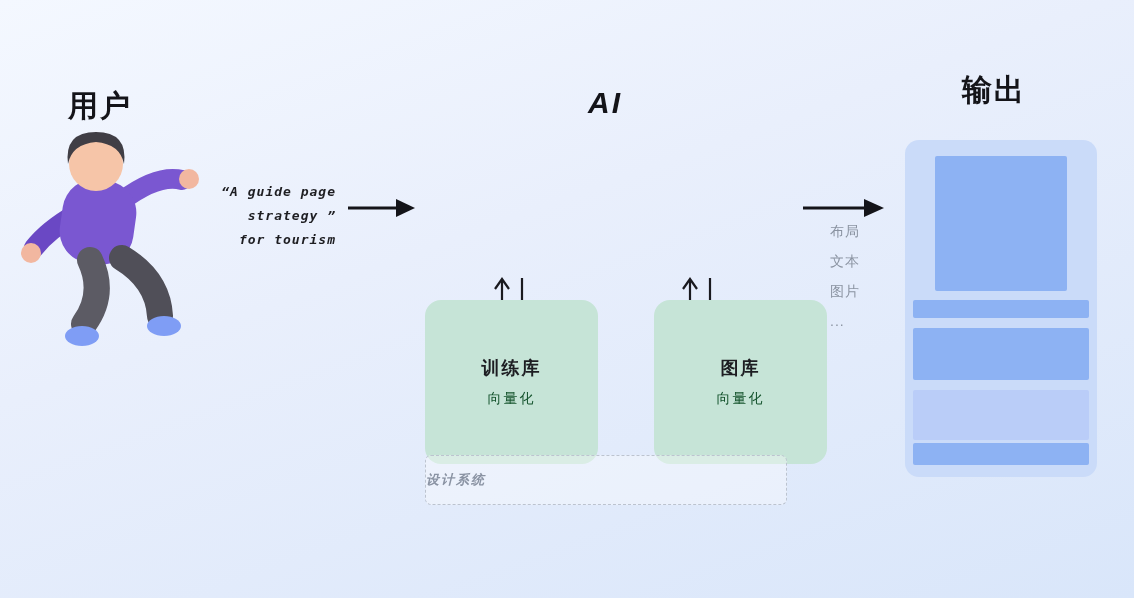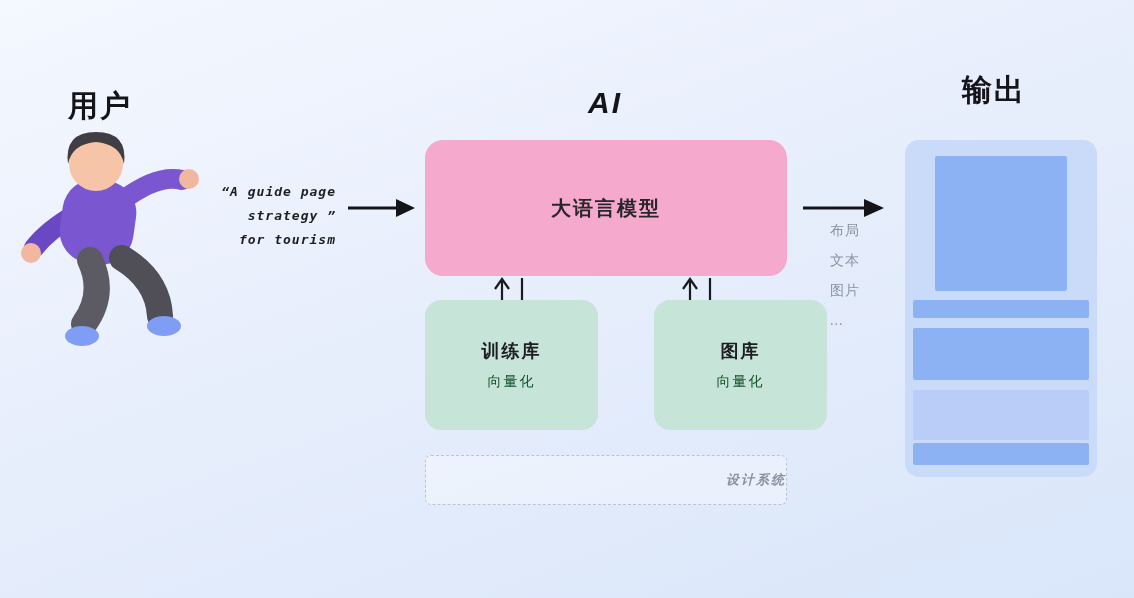--- a/index.html
+++ b/index.html
@@ -61,54 +61,53 @@
     font-size: 20px; font-weight: 900; color: #26262b; letter-spacing: 2px;
   }
 
   .updown-arrow { position: absolute; top: 276px; }
   #updown-training { left: 489px; }
   #updown-gallery  { left: 677px; }
 
   .green-box {
     position: absolute;
     top: 300px;
-    width: 173px; height: 130px;
+    width: 173px; height: 164px;
     background: #c6e4d7;
     border-radius: 16px;
     display: flex; flex-direction: column;
     align-items: center; justify-content: center;
     gap: 10px;
   }
   #training-box { left: 425px; }
   #gallery-box  { left: 614px; margin-left: 40px; }
   .green-box .box-title   { font-size: 18px; font-weight: 900; color: #1d1d22; letter-spacing: 2px; }
   .green-box .box-subtitle{ font-size: 14px; color: #14532d; letter-spacing: 2px; }
 
   #design-system-box {
     position: absolute;
     left: 425px; top: 455px;
     width: 362px; height: 50px;
     border: 1.5px dashed #bcc3cf;
     border-radius: 6px;
     background: rgba(255,255,255,0.35);
     box-sizing: border-box;
-    display: flex; align-items: center; justify-content: flex-end;
+    display: flex; align-items: center; justify-content: flex-start;
   }
   #design-system-box .box-title {
     font-size: 13px; font-weight: 900; font-style: italic;
     color: #8a93a3; letter-spacing: 2px;
   }
 
   #output-arrow-labels {
     position: absolute;
     left: 830px; top: 216px;
     font-size: 14px;
     color: #8a93a1;
     letter-spacing: 1px;
-    font-family: Liberation Serif, serif;
   }
   #output-arrow-labels .arrow-label { line-height: 30px; }
 
   #output-panel {
     position: absolute;
     left: 905px; top: 140px;
     width: 192px; height: 337px;
     background: #cadbf9;
     border-radius: 14px;
   }
@@ -152,23 +151,20 @@
     <span>“A guide page</span>
     <span>strategy ”</span>
     <span>for tourism</span>
   </div>
 
   <svg class="h-arrow" id="arrow-user-to-ai" width="68" height="24" viewBox="0 0 68 24">
     <line x1="0" y1="12" x2="50" y2="12" stroke="#141419" stroke-width="3"></line>
     <polygon points="48,3 48,21 67,12" fill="#141419"></polygon>
   </svg>
 
-  <div id="llm-box">
-    <span class="box-title">大语言模型</span>
-  </div>
 
   <svg class="updown-arrow" id="updown-training" width="46" height="40" viewBox="0 0 46 40">
     <line x1="13" y1="38" x2="13" y2="5" stroke="#1a1a1f" stroke-width="2.2"></line>
     <polyline points="6,13 13,3 20,13" fill="none" stroke="#1a1a1f" stroke-width="2.2"></polyline>
     <line x1="33" y1="2" x2="33" y2="35" stroke="#1a1a1f" stroke-width="2.2"></line>
     <polyline points="26,27 33,37 40,27" fill="none" stroke="#1a1a1f" stroke-width="2.2"></polyline>
   </svg>
   <svg class="updown-arrow" id="updown-gallery" width="46" height="40" viewBox="0 0 46 40">
     <line x1="13" y1="38" x2="13" y2="5" stroke="#1a1a1f" stroke-width="2.2"></line>
     <polyline points="6,13 13,3 20,13" fill="none" stroke="#1a1a1f" stroke-width="2.2"></polyline>

